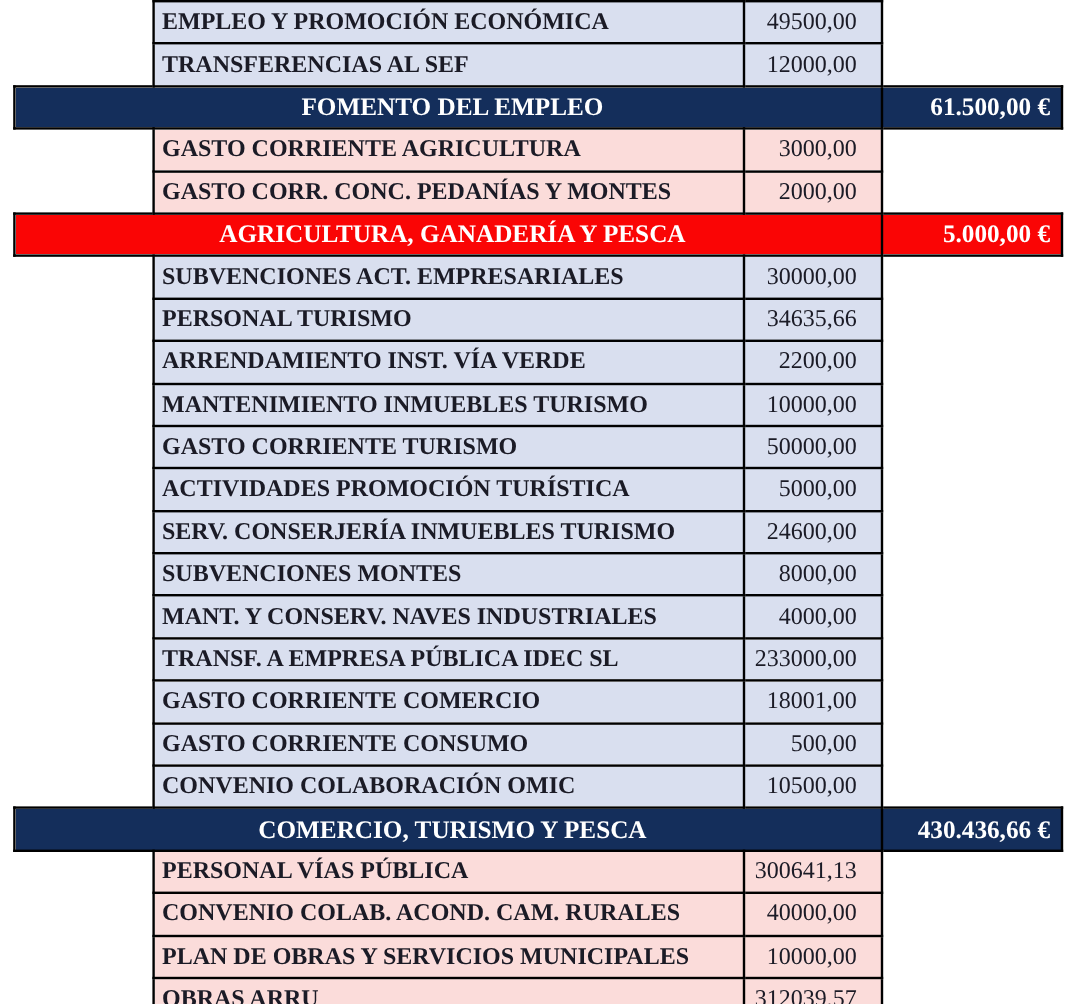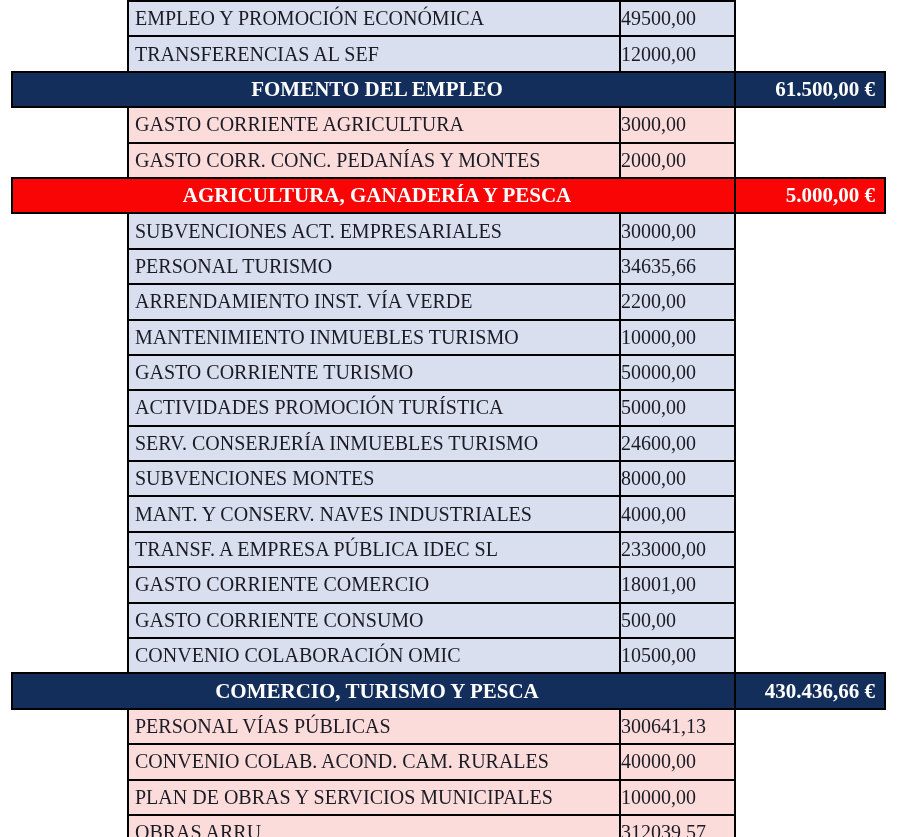--- a/index.html
+++ b/index.html
@@ -23,26 +23,28 @@
     white-space: nowrap;
     vertical-align: middle;
   }
   td.sp { background: #ffffff; border: none; }
   td.name {
     border: 2px solid #000000;
     font-size: 20px;
     color: #1b1b26;
     text-align: left;
     padding-left: 6px;
+    font-weight: bold;
   }
   td.amt {
     border: 2px solid #000000;
     font-size: 20px;
     color: #1b1b26;
-    padding-right: 7px;
+    text-align: right;
+    padding-right: 20px;
   }
   td.rowblue { background: #d9dfef; }
   td.rowpink { background: #fbdcda; }
   td.bar {
     border: 2px solid #000000;
     color: #ffffff;
     font-weight: bold;
     font-size: 21px;
     text-align: center;
     padding-left: 7px;
@@ -225,21 +227,21 @@
   <tr>
     <td class="sp"></td>
     <td class="bar navy" colspan="3">COMERCIO, TURISMO Y PESCA</td>
     <td class="total navy">430.436,66 €</td>
     <td class="sp"></td>
   </tr>
 
   <tr>
     <td class="sp"></td>
     <td class="sp"></td>
-    <td class="name rowpink">PERSONAL VÍAS PÚBLICAS</td>
+    <td class="name rowpink">PERSONAL VÍAS PÚBLICA</td>
     <td class="amt rowpink">300641,13</td>
     <td class="sp"></td>
     <td class="sp"></td>
   </tr>
   <tr>
     <td class="sp"></td>
     <td class="sp"></td>
     <td class="name rowpink">CONVENIO COLAB. ACOND. CAM. RURALES</td>
     <td class="amt rowpink">40000,00</td>
     <td class="sp"></td>

